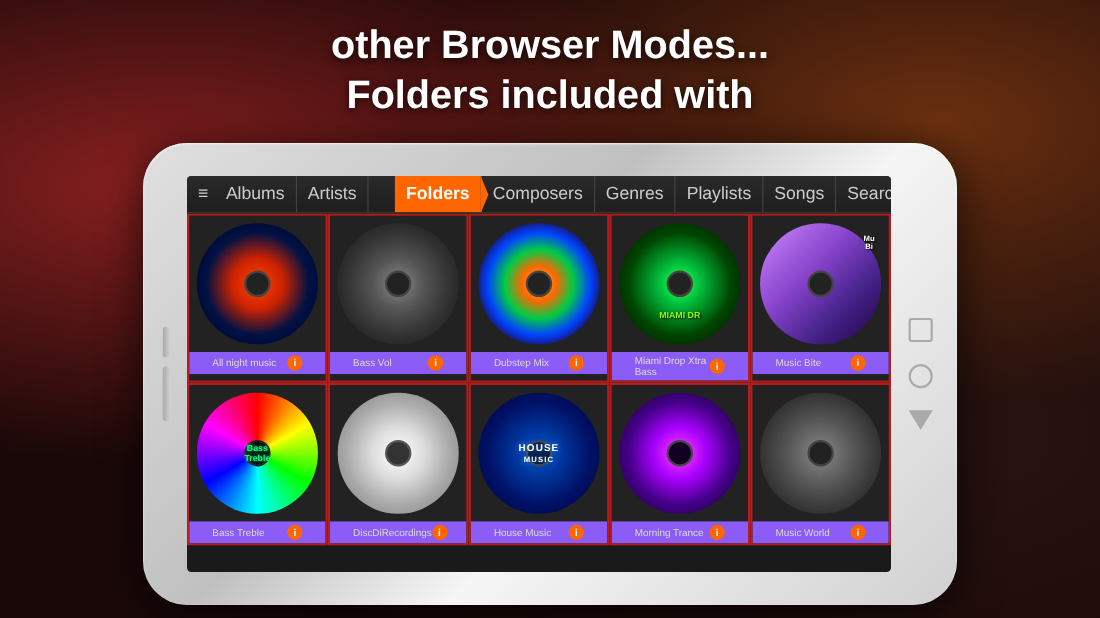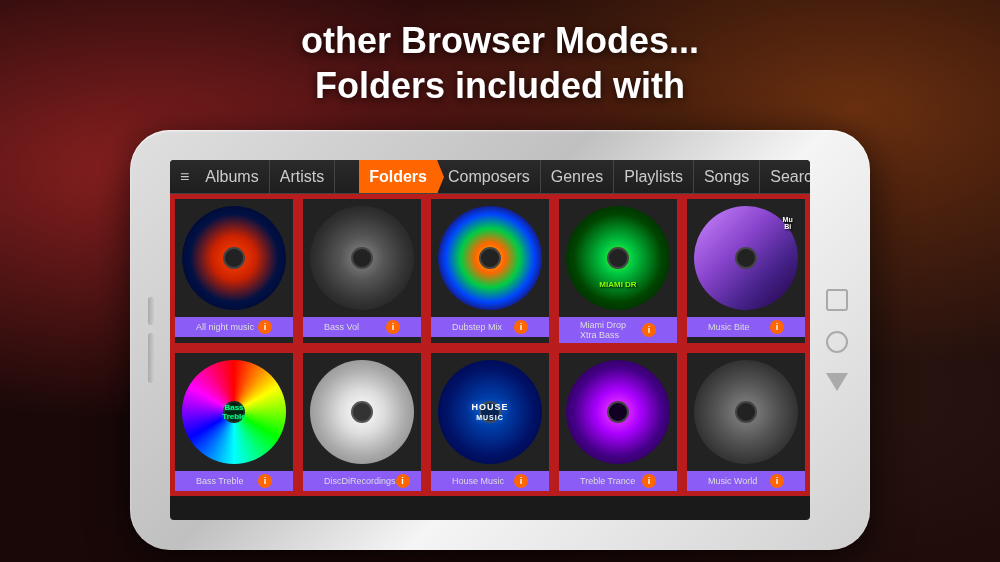--- a/index.html
+++ b/index.html
@@ -206,21 +206,21 @@
       display: grid;
       grid-template-columns: repeat(5, 1fr);
       gap: 0;
       background: #111;
       overflow: hidden;
     }
 
     .grid-item {
       position: relative;
       background: #222;
-      border: 5px solid #b91c1c;
+      border: 2px solid #b91c1c;
       overflow: hidden;
     }
 
     .grid-item-img {
       width: 100%;
       aspect-ratio: 1;
       display: flex;
       align-items: center;
       justify-content: center;
       overflow: hidden;
@@ -444,21 +444,21 @@
         </div>
       </div>
 
       <div class="grid-item">
         <div class="grid-item-img">
           <div class="disc disc-trance">
             <div class="disc-center" style="background:#110022;"></div>
           </div>
         </div>
         <div class="grid-item-label">
-          <span>Treble Trance</span>
+          <span>Morning Trance</span>
           <div class="info-dot">i</div>
         </div>
       </div>
 
       <div class="grid-item">
         <div class="grid-item-img">
           <div class="disc disc-world">
             <div class="disc-center"></div>
           </div>
         </div>

